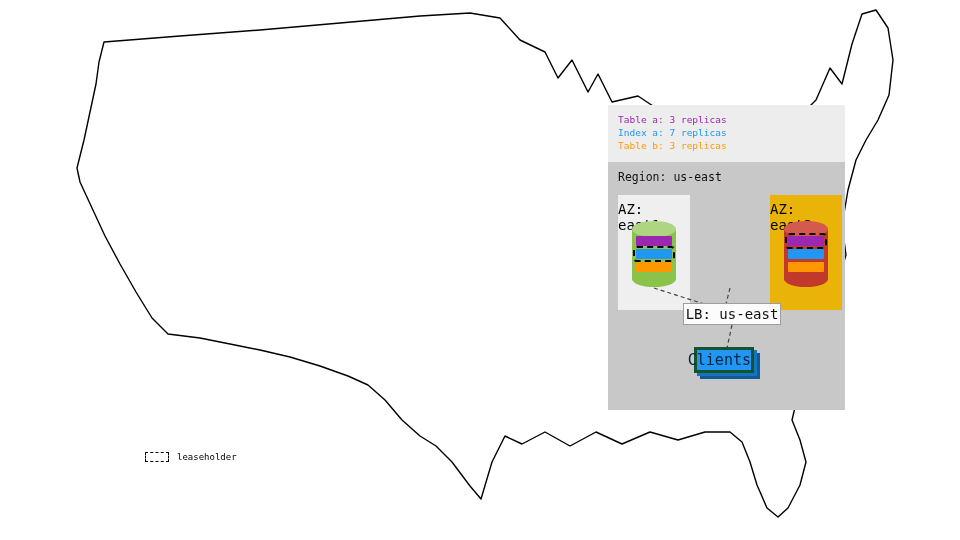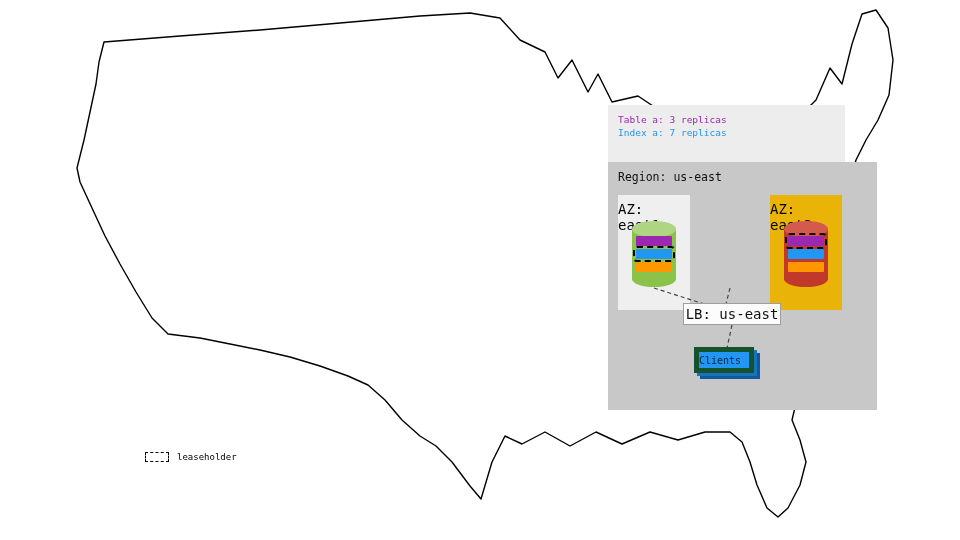--- a/index.html
+++ b/index.html
@@ -8,21 +8,21 @@
   .map{position:absolute;left:0;top:0;z-index:0;}
 
   
   .tables{position:absolute;left:608px;top:105px;width:237px;height:57px;background:#ededed;box-sizing:border-box;padding:8px 0 0 10px;z-index:2;}
   .tline{font-size:9.5px;line-height:13px;white-space:pre;}
   .t-purple{color:#9c27b0;}
   .t-blue{color:#2196f3;}
   .t-orange{color:#ff9800;}
 
   
-  .region{position:absolute;left:608px;top:162px;width:237px;height:248px;background:#c8c8c8;z-index:2;padding-left:32px;}
+  .region{position:absolute;left:608px;top:162px;width:237px;height:248px;background:#c8c8c8;z-index:2;}
   .region-title{position:absolute;left:10px;top:8px;font-size:11.5px;color:#111;}
 
   .az{position:absolute;top:33px;width:72px;height:115px;background:#efefef;z-index:1;}
   .az1{left:10px;}
   .az2{left:86px;}
   .az3{left:162px;background:#eab308;}
   .az-label{font-size:14px;padding-top:6px;color:#000;}
   .cyl{position:absolute;left:13px;top:25px;}
   .bar{position:absolute;left:18px;width:36px;height:10px;border-radius:1px;}
   .b1{top:41px}.b2{top:54px}.b3{top:67px}
@@ -31,39 +31,40 @@
   .bar-orange{background:#ff9800;}
   .lease{outline:2px dashed #000;outline-offset:1px;}
 
   .connectors{position:absolute;left:0;top:0;z-index:3;pointer-events:none;}
 
   .lb{position:absolute;left:75px;top:141px;width:98px;height:22px;background:#fcfcfc;border:1px solid #9e9e9e;box-sizing:border-box;z-index:4;display:flex;align-items:center;justify-content:center;font-size:14px;color:#111;}
 
   .clients-back{position:absolute;width:60px;height:26px;z-index:4;}
   .cb2{left:92px;top:191px;background:#0e5a99;}
   .cb1{left:89px;top:188px;background:#1773be;}
-  .clients{position:absolute;left:86px;top:185px;width:60px;height:26px;background:#2196f3;border:5px solid #14532d;box-sizing:border-box;z-index:5;display:flex;align-items:center;justify-content:flex-start;font-size:10px;color:#00263f;}
+  .clients{position:absolute;left:86px;top:185px;width:60px;height:26px;background:#2196f3;border:3px solid #14532d;box-sizing:border-box;z-index:5;display:flex;align-items:center;justify-content:flex-end;font-size:15px;color:#00263f;}
 
   
   .legend{position:absolute;left:97px;top:452px;display:flex;align-items:center;gap:8px;z-index:2;padding-left:48px;}
   .lease-swatch{width:24px;height:10px;border:1.5px dashed #000;background:#fff;box-sizing:border-box;}
   .legend-label{font-size:9px;color:#000;}
 </style>
 </head>
 <body>
 
 <div class="stage">
 
   <svg class="map" width="960" height="540" viewBox="0 0 960 540">
     <path d="M104,42 L180,36 L260,30 L340,23 L420,16 L470,13 L500,18 L520,40 L545,52 L558,78 L572,60 L588,92 L598,74 L612,102 L638,96 L662,112 L695,108 L728,124 L762,114 L792,124 L816,100 L830,68 L842,84 L852,44 L862,14 L876,10 L888,28 L893,60 L889,95 L878,120 L866,140 L856,160 L848,190 L842,225 L846,255 L835,290 L822,325 L808,360 L798,395 L792,420 L800,440 L806,462 L800,485 L788,508 L778,517 L767,508 L757,485 L750,462 L742,442 L730,432 L705,432 L678,440 L650,432 L622,444 L596,432 L570,446 L545,432 L522,444 L505,436 L492,462 L481,499 L470,486 L452,462 L436,446 L420,436 L402,420 L385,400 L368,385 L348,376 L320,366 L290,357 L260,350 L230,344 L200,338 L168,334 L152,318 L136,292 L120,264 L105,236 L92,208 L80,182 L77,168 L84,140 L90,112 L96,84 L99,62 Z" fill="none" stroke="#000" stroke-width="1.4" stroke-linejoin="round"></path>
   </svg>
 
   <div class="tables">
     <div class="tline t-purple">Table a: 3 replicas</div>
     <div class="tline t-blue">Index a: 7 replicas</div>
+    <div class="tline t-orange">Table b: 3 replicas</div>
   </div>
 
   <div class="region">
     <div class="region-title">Region: us-east</div>
 
     <div class="az az1">
       <div class="az-label">AZ: east1</div>
       <svg class="cyl" width="46" height="68" viewBox="0 0 46 68">
         <path d="M1,9 L1,59 A22,8 0 0 0 45,59 L45,9" fill="#8bc34a"></path>
         <ellipse cx="23" cy="9" rx="22" ry="8" fill="#aed581"></ellipse>

